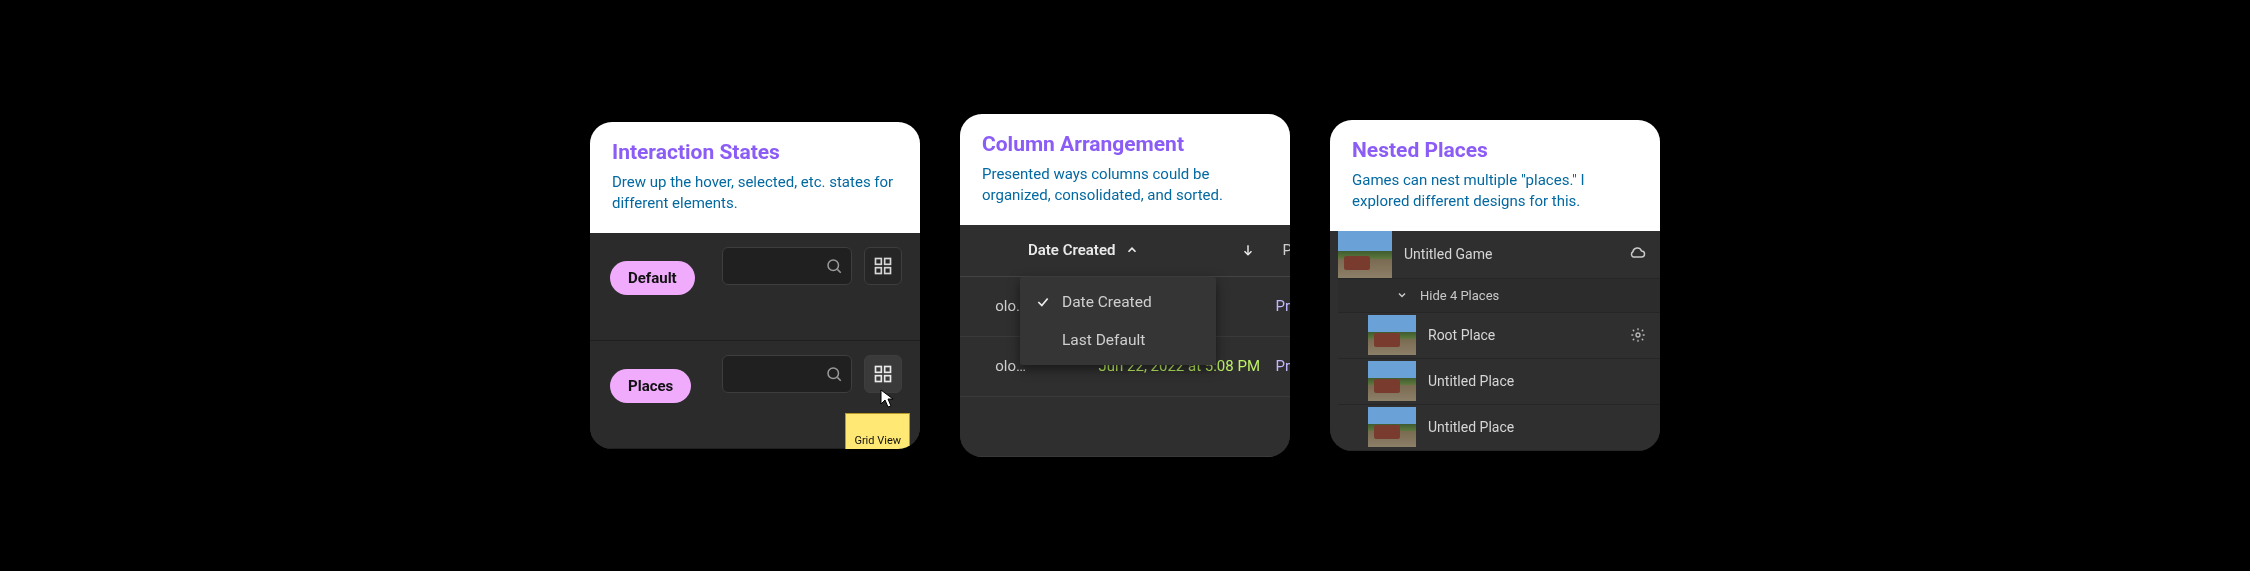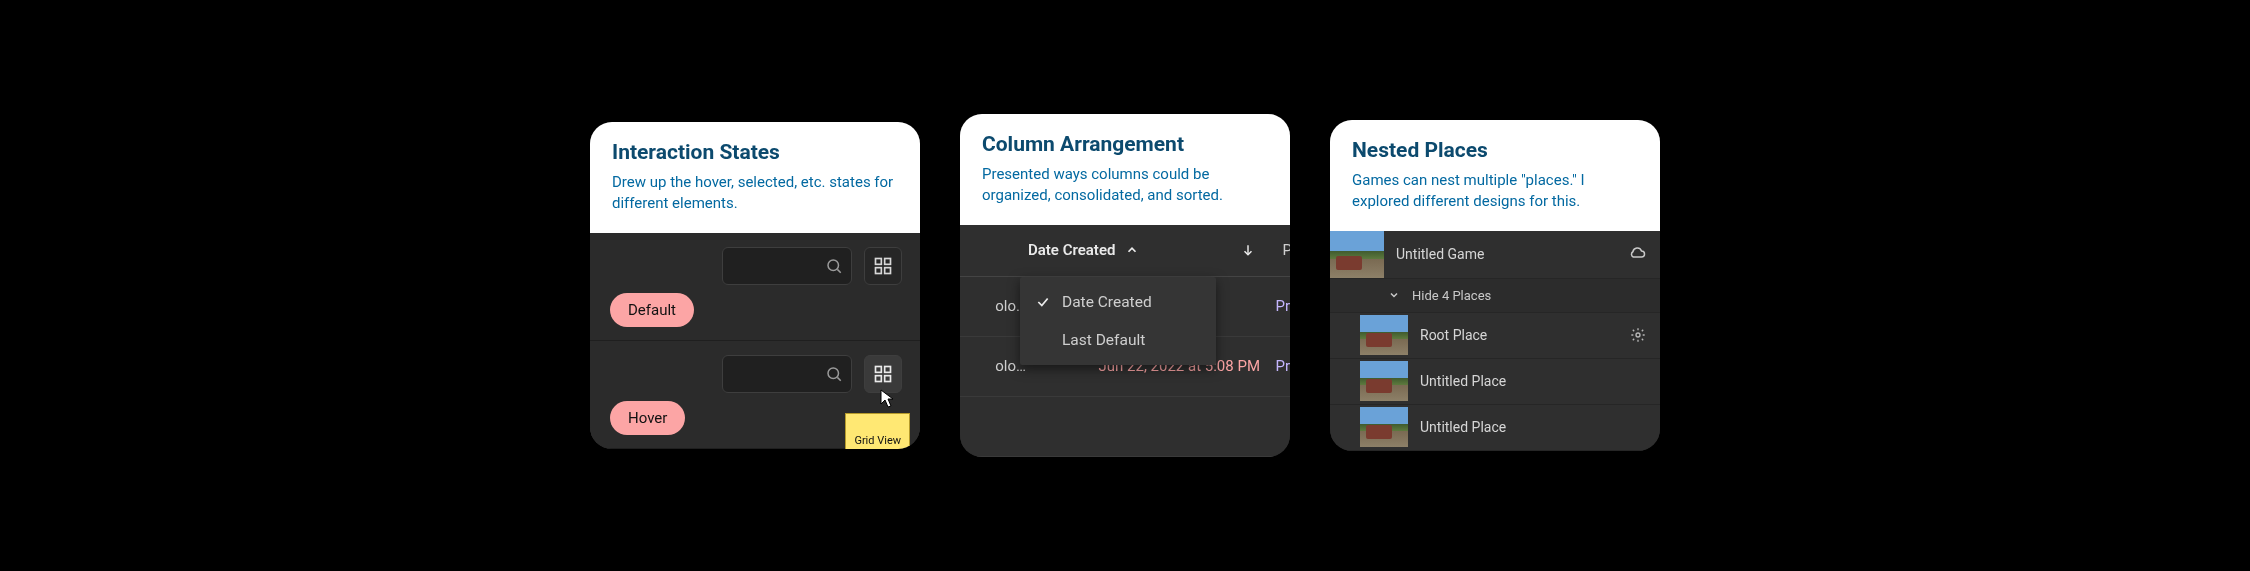--- a/index.html
+++ b/index.html
@@ -23,21 +23,21 @@
     flex-direction: column;
     box-shadow: 0 2px 8px rgba(0,0,0,.4);
   }
   .card-head {
     background: #fff;
     padding: 18px 22px 20px 22px;
   }
   .card-title {
     font-weight: 700;
     font-size: 21px;
-    color: #0c4a6e;
+    color: #8b5cf6;
     margin-bottom: 8px;
   }
   .card-desc {
     font-size: 15px;
     color: #0369a1;
     line-height: 1.35;
   }
   .card-body {
     flex: 1;
     background: #2f2f2f;
@@ -50,24 +50,24 @@
   .state-slab {
     background: #2b2b2b;
     padding: 10px 18px 10px 18px;
     position: relative;
     height: 108px;
     border-bottom: 1px solid #1f1f1f;
   }
   .pill {
     position: absolute;
     left: 20px;
-    top: 60px;
-    background: #fca5a5;
+    top: 28px;
+    background: #f0abfc;
     color: #111;
-    font-weight: 400;
+    font-weight: 700;
     font-size: 15px;
     padding: 8px 18px;
     border-radius: 999px;
   }
   .search-wrap {
     position: absolute;
     right: 68px;
     top: 14px;
     width: 130px;
     height: 38px;
@@ -136,21 +136,21 @@
   }
   .col-header-row .trailing { color: #cfcfcf; margin-right: -2px; overflow: hidden; }
   .data-row {
     height: 60px;
     display: flex;
     align-items: center;
     border-bottom: 1px solid #3a3a3a;
     padding-left: 6px;
   }
   .data-row .c1 { width: 60px; overflow: hidden; white-space: nowrap; text-overflow: ellipsis; color: #cfcfcf; }
-  .data-row .c2 { flex: 1; color: #fca5a5; padding-left: 14px; }
+  .data-row .c2 { flex: 1; color: #bef264; padding-left: 14px; }
   .data-row .c3 { width: 30px; color: #c4b5fd; overflow: hidden;}
   .dropdown {
     position: absolute;
     left: 60px;
     top: 52px;
     width: 196px;
     background: #353535;
     border-radius: 2px;
     box-shadow: 0 4px 12px rgba(0,0,0,.5);
     padding: 6px 0;
@@ -168,20 +168,21 @@
 
   
   .np-body { height: 220px; color: #d6d6d6; font-size: 14px; }
   .np-row {
     display: flex;
     align-items: center;
     height: 46px;
     border-bottom: 1px solid #262626;
     padding-right: 14px;
     gap: 12px;
+    margin-left: 8px;
   }
   .np-row.parent { height: 48px; }
   .np-row.toggle {
     height: 34px;
     padding-left: 58px;
     font-size: 13px;
     color: #c9c9c9;
     background: #2c2c2c;
   }
   .np-thumb {
@@ -243,21 +244,21 @@
             <rect x="3" y="3" width="7" height="7"></rect>
             <rect x="14" y="3" width="7" height="7"></rect>
             <rect x="3" y="14" width="7" height="7"></rect>
             <rect x="14" y="14" width="7" height="7"></rect>
           </svg>
       </div>
       <svg class="cursor-arrow" width="16" height="20" viewBox="0 0 16 20">
           <path d="M1 1 L1 15 L5 11 L8 18 L11 17 L8 10 L13 10 Z" fill="#fff" stroke="#000" stroke-width="1"></path>
         </svg>
       <div class="tooltip">Grid View</div>
-      <div class="pill">Hover</div>
+      <div class="pill">Places</div>
     </div>
   </div>
 </div>
 
 <div class="card">
   <div class="card-head">
     <div class="card-title">Column Arrangement</div>
     <div class="card-desc">Presented ways columns could be organized, consolidated, and sorted.</div>
   </div>
   <div class="card-body col-body">

